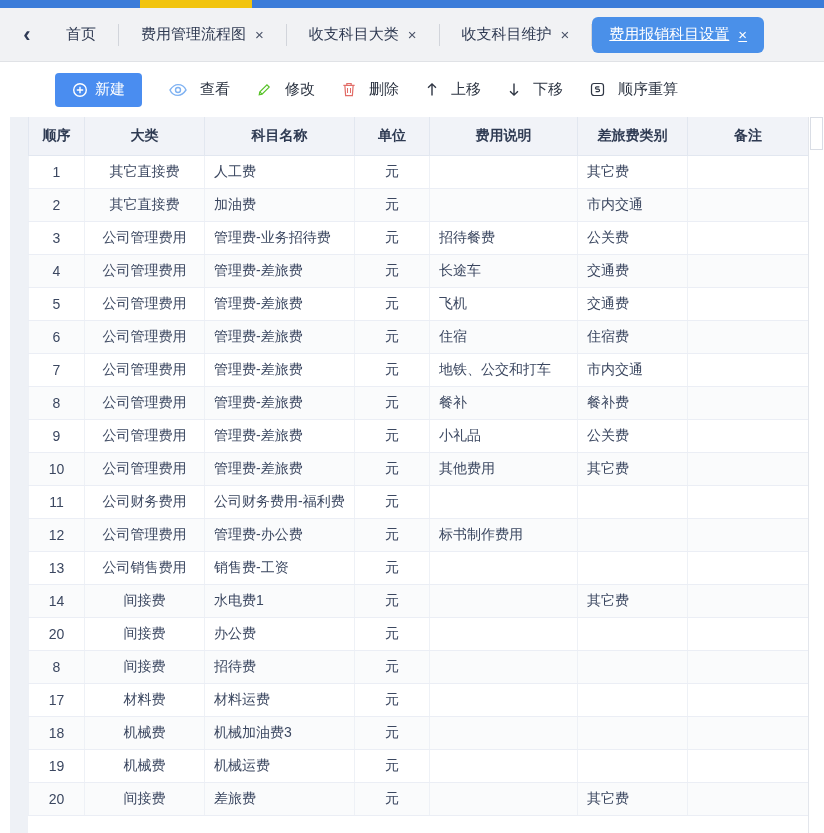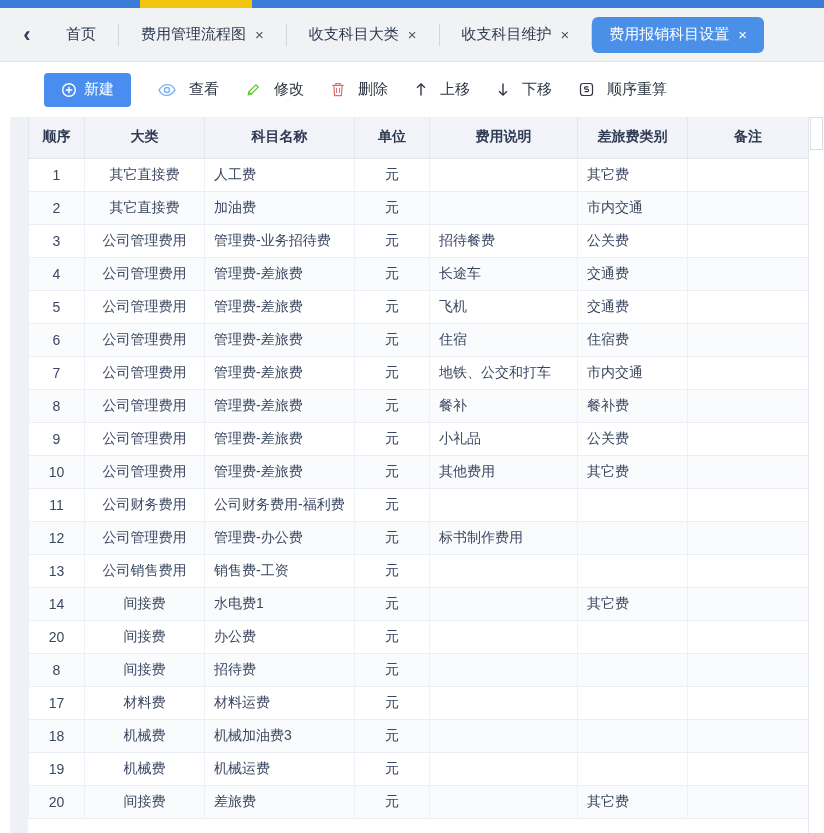--- a/index.html
+++ b/index.html
@@ -13,45 +13,45 @@
   
   .tabbar { height: 54px; background: #f1f2f4; border-bottom: 1px solid #e0e2e6;
     display: flex; align-items: center; padding: 0 10px; }
   .back-btn { width: 34px; text-align: center; font-size: 22px; font-weight: bold;
     color: #2f3a55; cursor: pointer; line-height: 1; }
   .tab-list { display: flex; align-items: center; height: 100%; }
   .tab { display: flex; align-items: center; gap: 9px; padding: 1px 22px; height: 100%;
     font-size: 15px; color: #2f3a52; cursor: pointer; white-space: nowrap; }
   .tab .tab-close { font-size: 15px; color: #4a5368; }
   .tab.active { background: #4a90e9; color: #fff; height: 36px; border-radius: 6px;
-    padding: 0 17px; }
+    padding: 0 17px; text-decoration: underline; }
   .tab.active .tab-close { color: #fff; }
   .tab-divider { width: 1px; height: 22px; background: #d2d5db; }
 
   
   .toolbar { height: 55px; background: #fff; display: flex; align-items: center;
     padding-left: 44px; gap: 27px; }
   .btn-new { display: flex; align-items: center; gap: 7px; background: #4a8df0;
     color: #fff; border: none; border-radius: 4px; height: 34px; padding: 0 17px;
-    font-size: 15px; font-family: inherit; cursor: pointer; }
+    font-size: 15px; font-family: inherit; cursor: pointer; margin-left: 11px; }
   .tool-btn { display: flex; align-items: center; gap: 13px; background: none;
     border: none; font-size: 15px; color: #2c3442; font-family: inherit; cursor: pointer; }
   .tool-btn .ticon { display: flex; align-items: center; }
   .btn-new .ticon { display: flex; align-items: center; color: #fff; }
 
   
   .content { position: relative; height: 716px; }
   .left-gutter { position: absolute; left: 10px; top: 0; bottom: 0; width: 18px;
     background: #eef1f6; }
   .table-wrap { position: absolute; left: 28px; top: 0; bottom: 0; width: 796px; }
   table { border-collapse: collapse; table-layout: fixed; width: 780px;
     font-size: 14px; color: #3b4760; }
-  thead th { background: #f1f3f8; color: #2e3a52; font-weight: 700; height: 41px;
+  thead th { background: #f1f3f8; color: #2e3a52; font-weight: 700; height: 29px;
     border-bottom: 1px solid #e2e7f0; border-right: 1px solid #e2e7f0;
-    font-size: 14px; padding: 0 6px; }
+    font-size: 14px; padding: 10px 6px; }
   thead th:first-child { border-left: 1px solid #e2e7f0; }
   tbody td { height: 33px; border-bottom: 1px solid #ebeef5; border-right: 1px solid #eef1f6;
     padding: 0 9px; white-space: nowrap; overflow: hidden; }
   tbody td:first-child { border-left: 1px solid #eef1f6; }
   tbody tr:nth-child(even) { background: #fafbfc; }
   td.al-center, th.al-center { text-align: center; }
   td.al-left { text-align: left; }
 
   
   .v-gutter { position: absolute; left: 780px; top: 0; bottom: 0; width: 16px;

